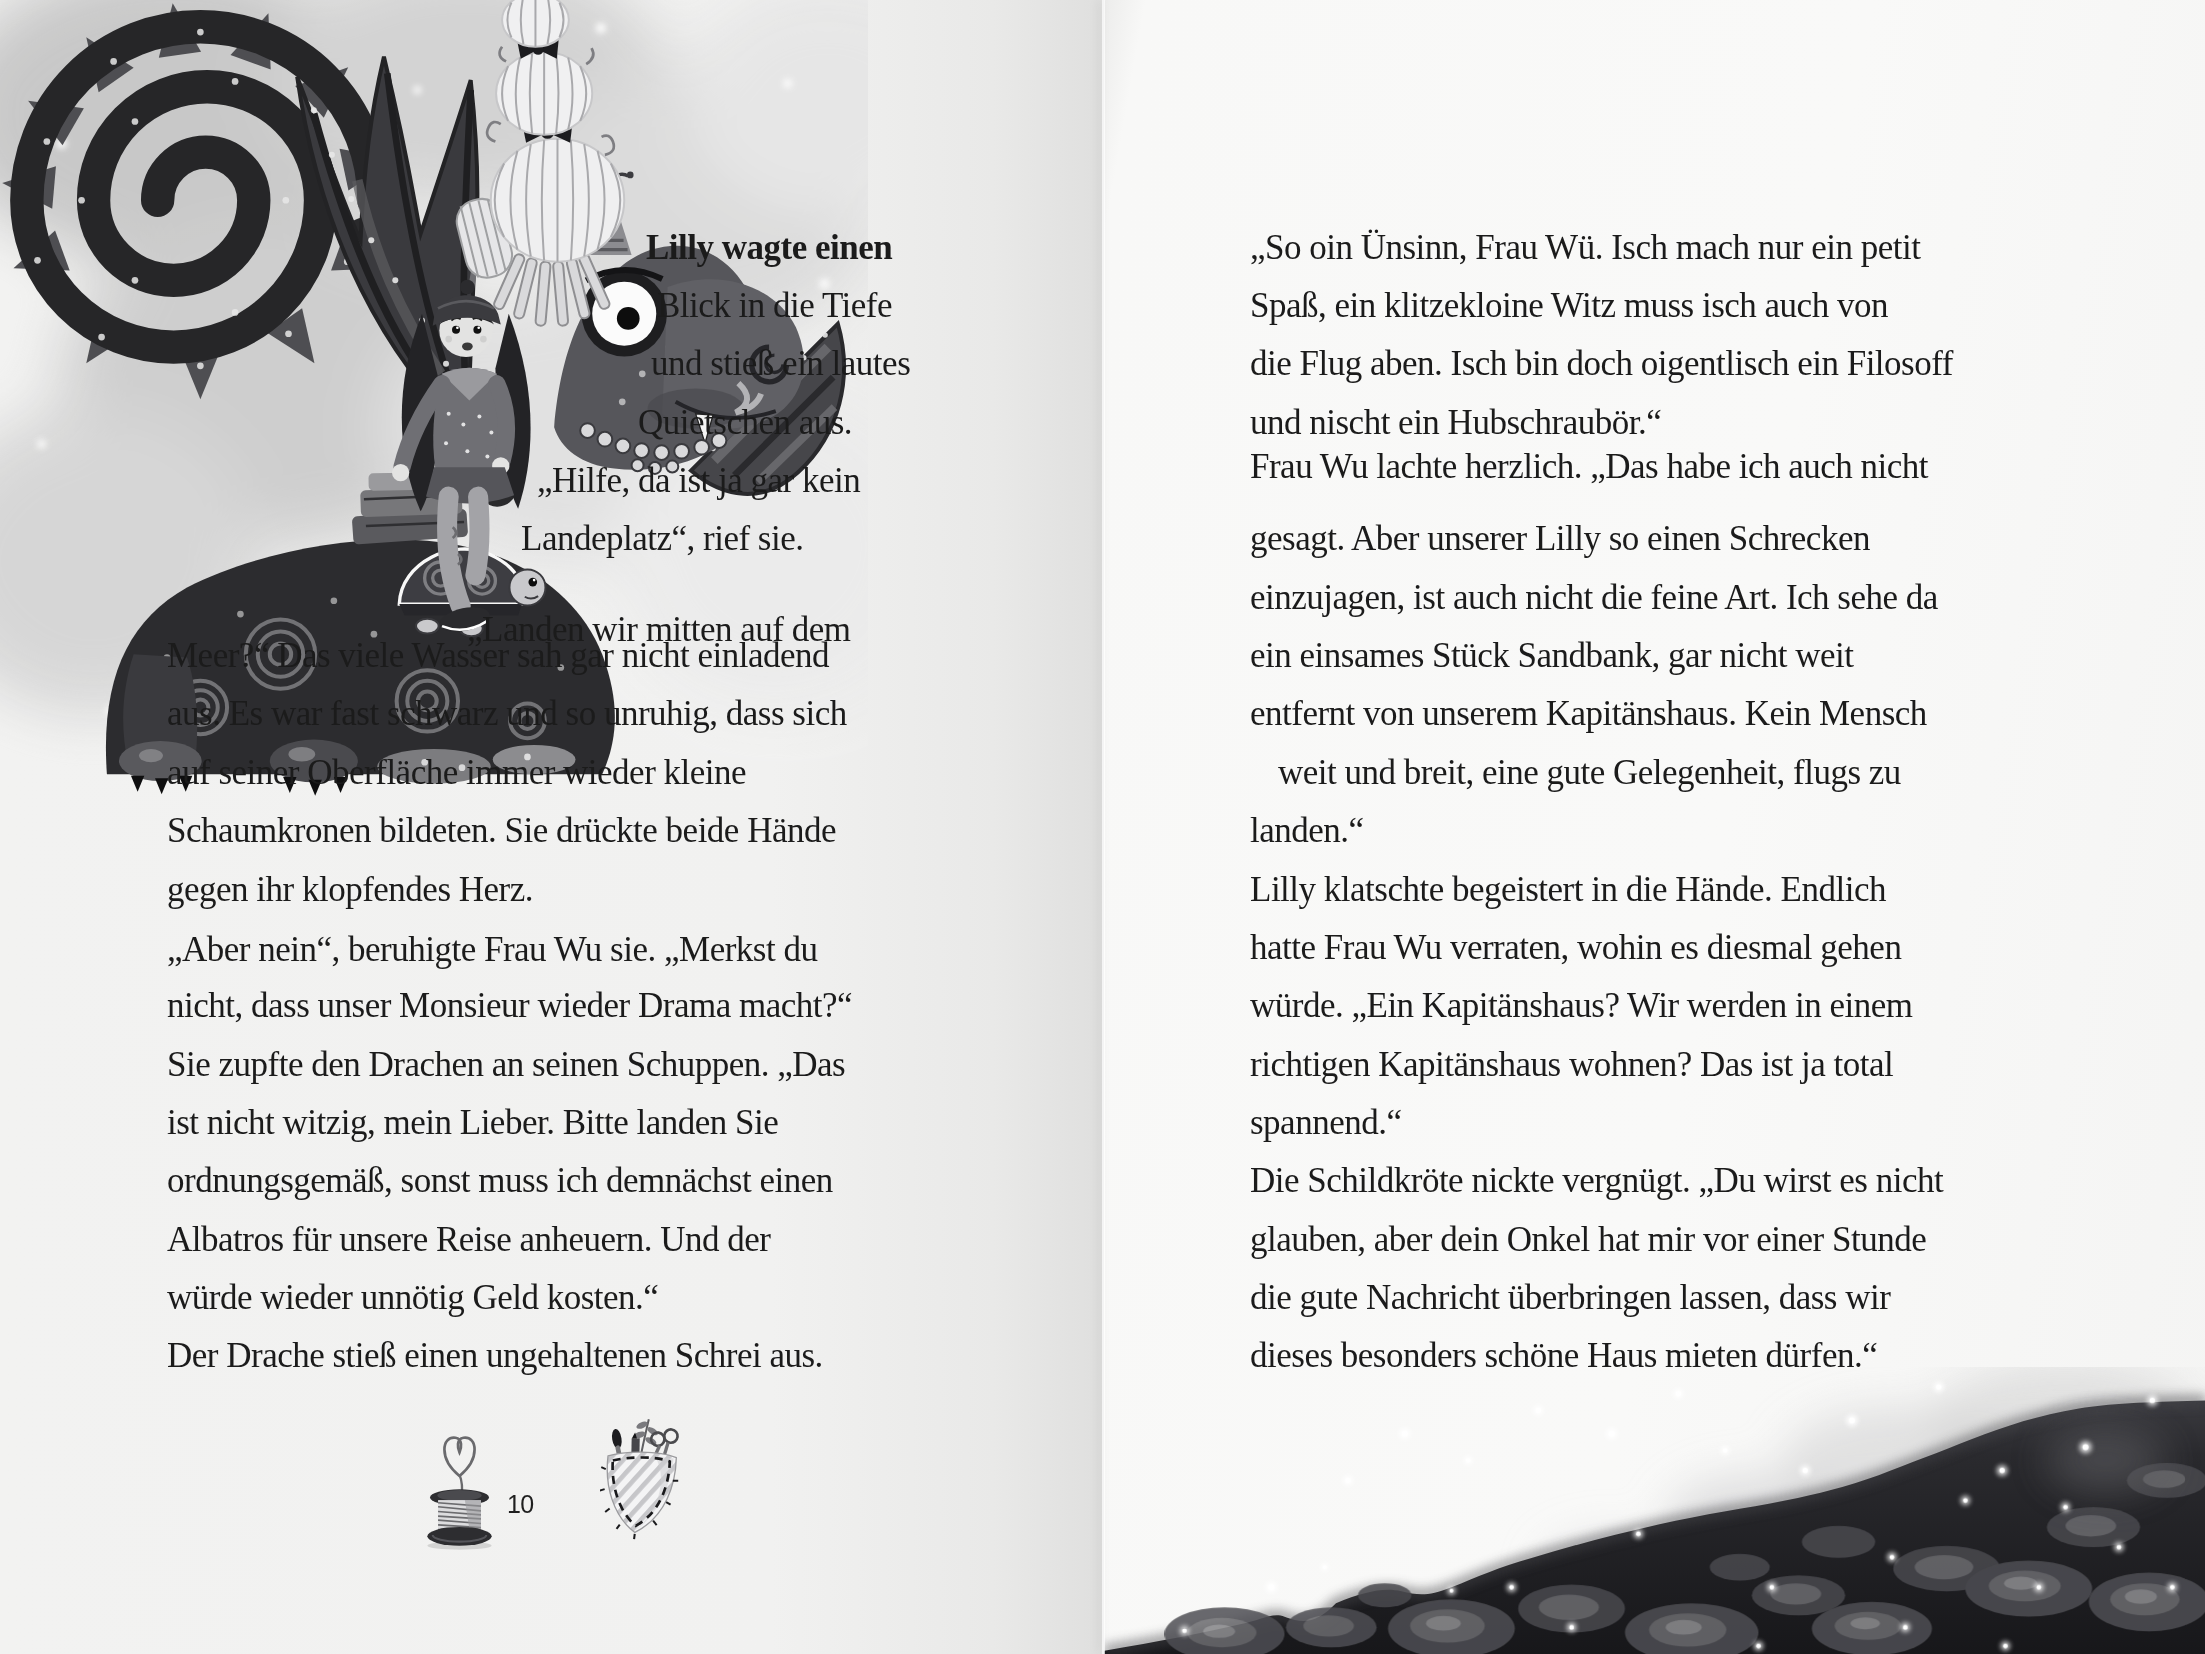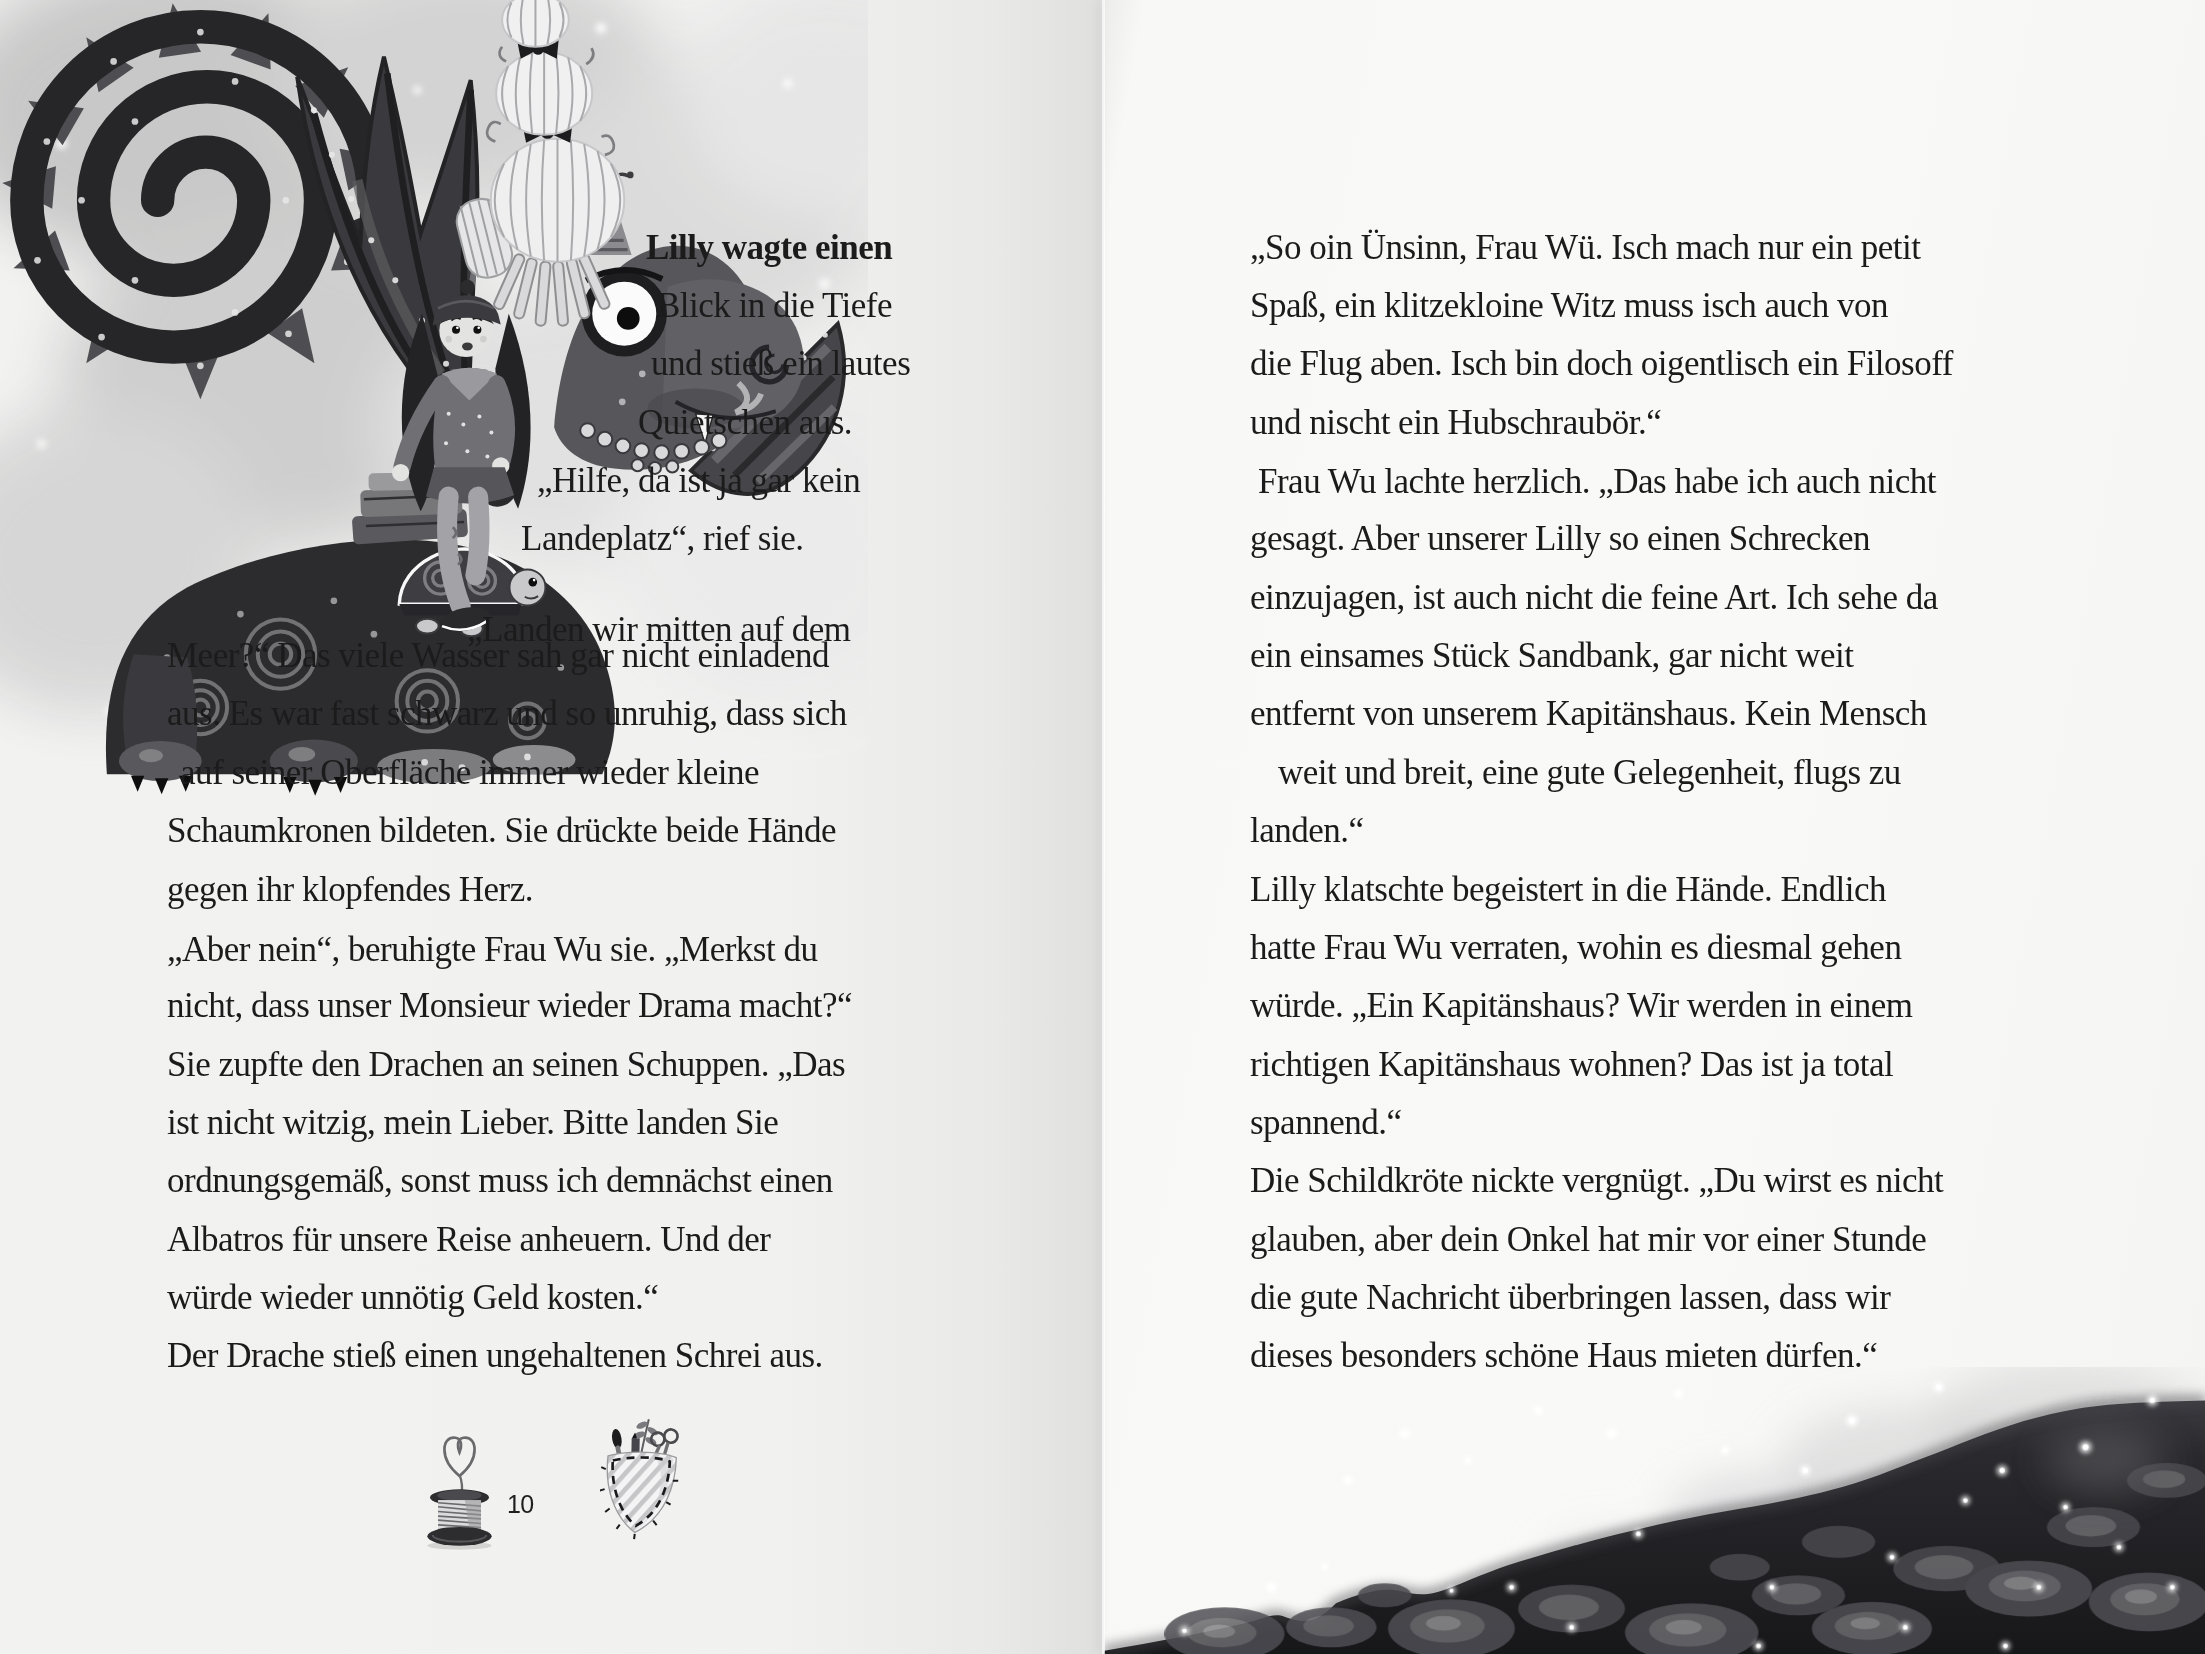--- a/index.html
+++ b/index.html
@@ -369,21 +369,21 @@
   <div>
       <div class="text-line" style="top: 218px; left: 646px; font-weight: bold;">Lilly wagte einen</div>
       <div class="text-line" style="top: 276px; left: 657px;">Blick in die Tiefe</div>
       <div class="text-line" style="top: 334px; left: 651px;">und stieß ein lautes</div>
       <div class="text-line" style="top: 393px; left: 638px;">Quietschen aus.</div>
       <div class="text-line" style="top: 451px; left: 537px;">„Hilfe, da ist ja gar kein</div>
       <div class="text-line" style="top: 509px; left: 521px;">Landeplatz“, rief sie.</div>
       <div class="text-line" style="top: 600px; left: 467px;">„Landen wir mitten auf dem</div>
       <div class="text-line" style="top: 626px; left: 167px;">Meer?“ Das viele Wasser sah gar nicht einladend</div>
       <div class="text-line" style="top: 684px; left: 167px;">aus. Es war fast schwarz und so unruhig, dass sich</div>
-      <div class="text-line" style="top: 743px; left: 180px; text-align: center;">auf seiner Oberfläche immer wieder kleine</div>
+      <div class="text-line" style="top: 743px; left: 167px; text-align: center;">auf seiner Oberfläche immer wieder kleine</div>
       <div class="text-line" style="top: 801px; left: 167px;">Schaumkronen bildeten. Sie drückte beide Hände</div>
       <div class="text-line" style="top: 860px; left: 167px;">gegen ihr klopfendes Herz.</div>
       <div class="text-line" style="top: 920px; left: 167px;">„Aber nein“, beruhigte Frau Wu sie. „Merkst du</div>
       <div class="text-line" style="top: 976px; left: 167px;">nicht, dass unser Monsieur wieder Drama macht?“</div>
       <div class="text-line" style="top: 1035px; left: 167px;">Sie zupfte den Drachen an seinen Schuppen. „Das</div>
       <div class="text-line" style="top: 1093px; left: 167px;">ist nicht witzig, mein Lieber. Bitte landen Sie</div>
       <div class="text-line" style="top: 1151px; left: 167px;">ordnungsgemäß, sonst muss ich demnächst einen</div>
       <div class="text-line" style="top: 1210px; left: 167px;">Albatros für unsere Reise anheuern. Und der</div>
       <div class="text-line" style="top: 1268px; left: 167px;">würde wieder unnötig Geld kosten.“</div>
       <div class="text-line" style="top: 1326px; left: 167px;">Der Drache stieß einen ungehaltenen Schrei aus.</div>
@@ -456,21 +456,21 @@
   </svg>
 </div>
 
 <div class="page" id="right-page">
 
   <div>
       <div class="text-line" style="top: 218px; left: 146px;">„So oin Ünsinn, Frau Wü. Isch mach nur ein petit</div>
       <div class="text-line" style="top: 276px; left: 146px;">Spaß, ein klitzekloine Witz muss isch auch von</div>
       <div class="text-line" style="top: 334px; left: 146px;">die Flug aben. Isch bin doch oigentlisch ein Filosoff</div>
       <div class="text-line" style="top: 393px; left: 146px;">und nischt ein Hubschraubör.“</div>
-      <div class="text-line" style="top: 452px; left: 146px; margin-left: 8px;">Frau Wu lachte herzlich. „Das habe ich auch nicht</div>
+      <div class="text-line" style="top: 437px; left: 146px;">Frau Wu lachte herzlich. „Das habe ich auch nicht</div>
       <div class="text-line" style="top: 509px; left: 146px;">gesagt. Aber unserer Lilly so einen Schrecken</div>
       <div class="text-line" style="top: 568px; left: 146px;">einzujagen, ist auch nicht die feine Art. Ich sehe da</div>
       <div class="text-line" style="top: 626px; left: 146px;">ein einsames Stück Sandbank, gar nicht weit</div>
       <div class="text-line" style="top: 684px; left: 146px;">entfernt von unserem Kapitänshaus. Kein Mensch</div>
       <div class="text-line" style="top: 743px; left: 146px; margin-left: 28px;">weit und breit, eine gute Gelegenheit, flugs zu</div>
       <div class="text-line" style="top: 801px; left: 146px;">landen.“</div>
       <div class="text-line" style="top: 860px; left: 146px;">Lilly klatschte begeistert in die Hände. Endlich</div>
       <div class="text-line" style="top: 918px; left: 146px;">hatte Frau Wu verraten, wohin es diesmal gehen</div>
       <div class="text-line" style="top: 976px; left: 146px;">würde. „Ein Kapitänshaus? Wir werden in einem</div>
       <div class="text-line" style="top: 1035px; left: 146px;">richtigen Kapitänshaus wohnen? Das ist ja total</div>

